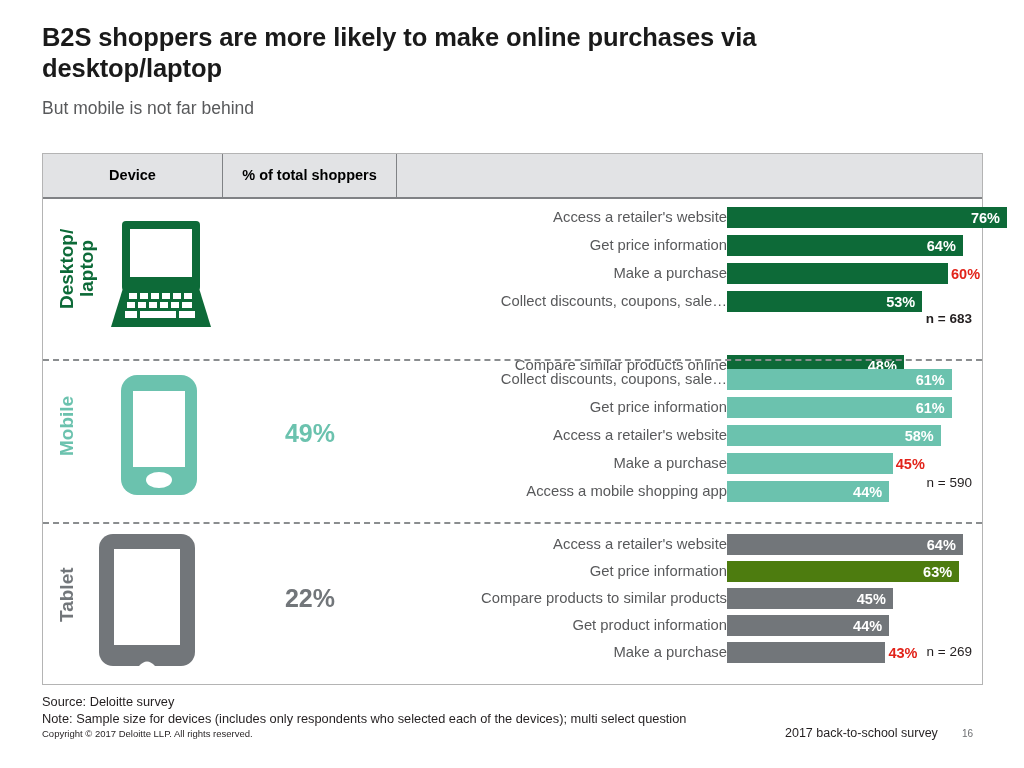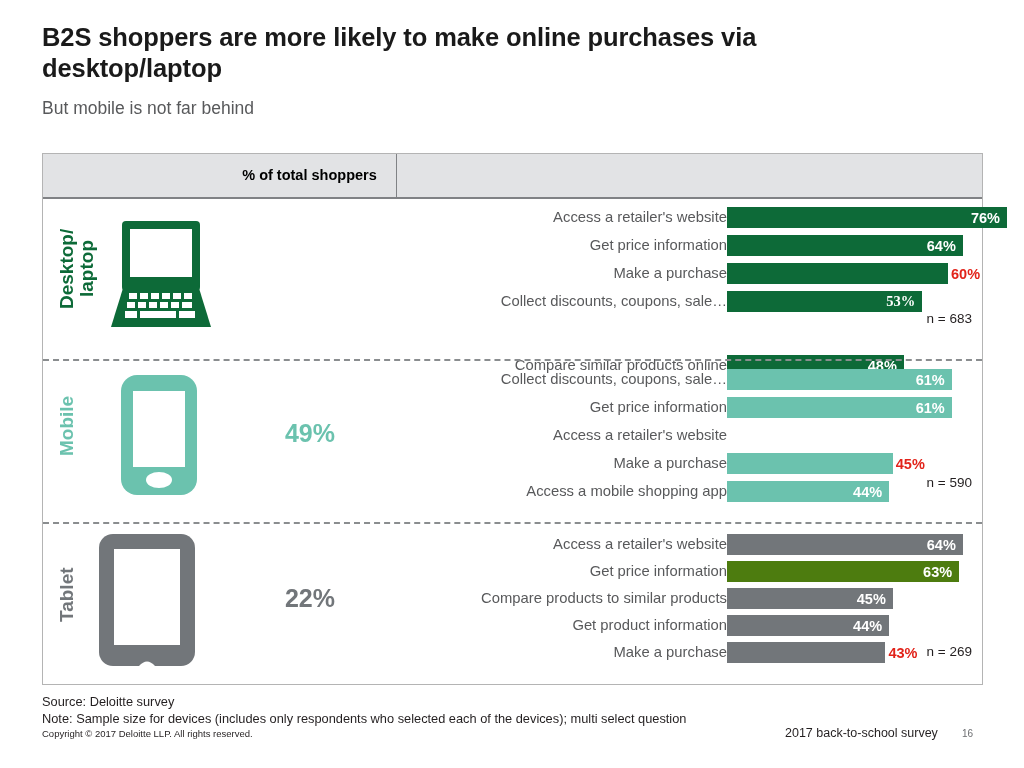--- a/index.html
+++ b/index.html
@@ -105,20 +105,21 @@
 </style>
 </head>
 <body>
 
 <div id="title">B2S shoppers are more likely to make online purchases via desktop/laptop</div>
 <div id="subtitle">But mobile is not far behind</div>
 
 <div id="table">
 
   <div id="thead">
+    <div class="th" id="th-device">Device</div>
     <div class="th" id="th-pct">% of total shoppers</div>
   </div>
 
   <div class="section" id="sec-desktop">
       <div class="dev-name" style="top: 6px; height: 128px; color: rgb(13, 106, 56);">Desktop/ laptop</div>
       <div class="dev-icon" style="left: 62px; top: 16px;"><svg width="112" height="118" viewBox="0 0 112 118">
           <rect x="17" y="6" width="78" height="70" rx="4" fill="#0d6a38"></rect>
           <rect x="25" y="14" width="62" height="48" fill="#fff"></rect>
           <path d="M6 112 L19 70 L93 70 L106 112 Z" fill="#0d6a38"></path>
           <g fill="#fff">
@@ -159,34 +160,34 @@
         <div class="row" style="top: 64px;">
           <div class="lbl">Make a purchase</div>
           <div class="bartrack">
             <div class="bar" style="width: 221.053px; background: rgb(13, 106, 56);"></div>
             <span class="val-out" style="left: 221.053px; color: rgb(226, 35, 26);">60%</span>
           </div>
         </div>
         <div class="row" style="top: 92px;">
           <div class="lbl">Collect discounts, coupons, sale…</div>
           <div class="bartrack">
-            <div class="bar" style="width: 195.263px; background: rgb(13, 106, 56); font-family: Liberation Serif, serif;">
+            <div class="bar" style="width: 195.263px; background: rgb(13, 106, 56);">
               <span class="val">53%</span>
             </div>
           </div>
         </div>
         <div class="row" style="top: 120px; margin-top: 36px;">
           <div class="lbl">Compare similar products online</div>
           <div class="bartrack">
             <div class="bar" style="width: 176.842px; background: rgb(13, 106, 56);">
               <span class="val">48%</span>
             </div>
           </div>
         </div>
-        <div class="nlabel" style="top: 112px;">n =  683</div>
+        <div class="nlabel" style="top: 112px; font-weight: bold;">n =  683</div>
       </div>
     </div>
   <div class="section" id="sec-mobile">
       <div class="dev-name" style="top: 22px; height: 90px; color: rgb(107, 194, 174);">Mobile</div>
       <div class="dev-icon" style="left: 74px; top: 12px;"><svg width="84" height="128" viewBox="0 0 84 128">
           <rect x="4" y="4" width="76" height="120" rx="16" fill="#6bc2ae"></rect>
           <rect x="16" y="20" width="52" height="76" fill="#fff"></rect>
           <ellipse cx="42" cy="109" rx="13" ry="8" fill="#fff"></ellipse>
         </svg></div>
       <div class="pct-big" style="top: 60px; color: rgb(107, 194, 174);">49%</div>
@@ -202,20 +203,25 @@
         <div class="row" style="top: 38px;">
           <div class="lbl">Get price information</div>
           <div class="bartrack">
             <div class="bar" style="width: 224.737px; background: rgb(107, 194, 174);">
               <span class="val">61%</span>
             </div>
           </div>
         </div>
         <div class="row" style="top: 66px;">
           <div class="lbl">Access a retailer's website</div>
+          <div class="bartrack">
+            <div class="bar" style="width: 213.684px; background: rgb(107, 194, 174);">
+              <span class="val">58%</span>
+            </div>
+          </div>
         </div>
         <div class="row" style="top: 94px;">
           <div class="lbl">Make a purchase</div>
           <div class="bartrack">
             <div class="bar" style="width: 165.789px; background: rgb(107, 194, 174);"></div>
             <span class="val-out" style="left: 165.789px; color: rgb(226, 35, 26);">45%</span>
           </div>
         </div>
         <div class="row" style="top: 122px;">
           <div class="lbl">Access a mobile shopping app</div>

